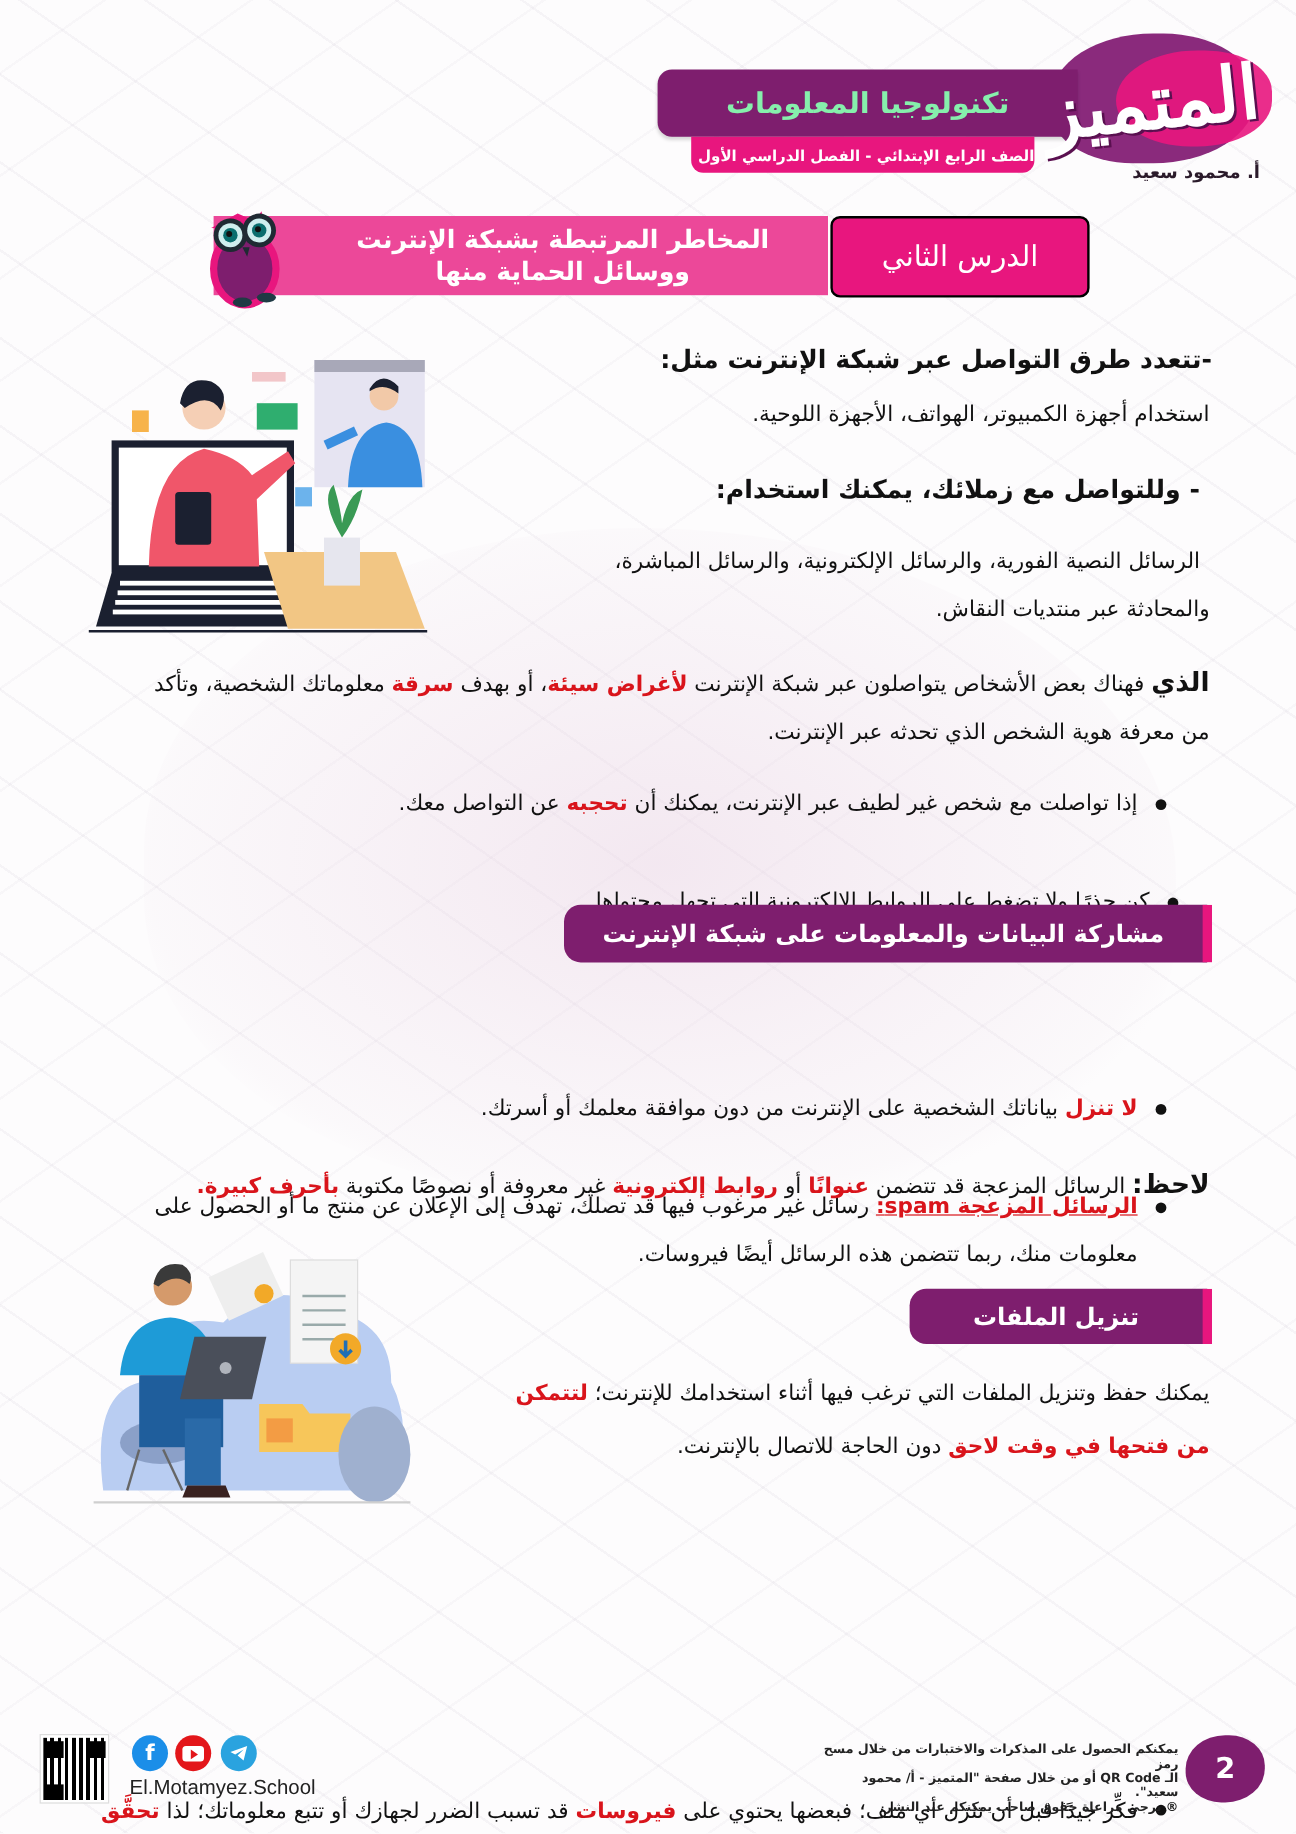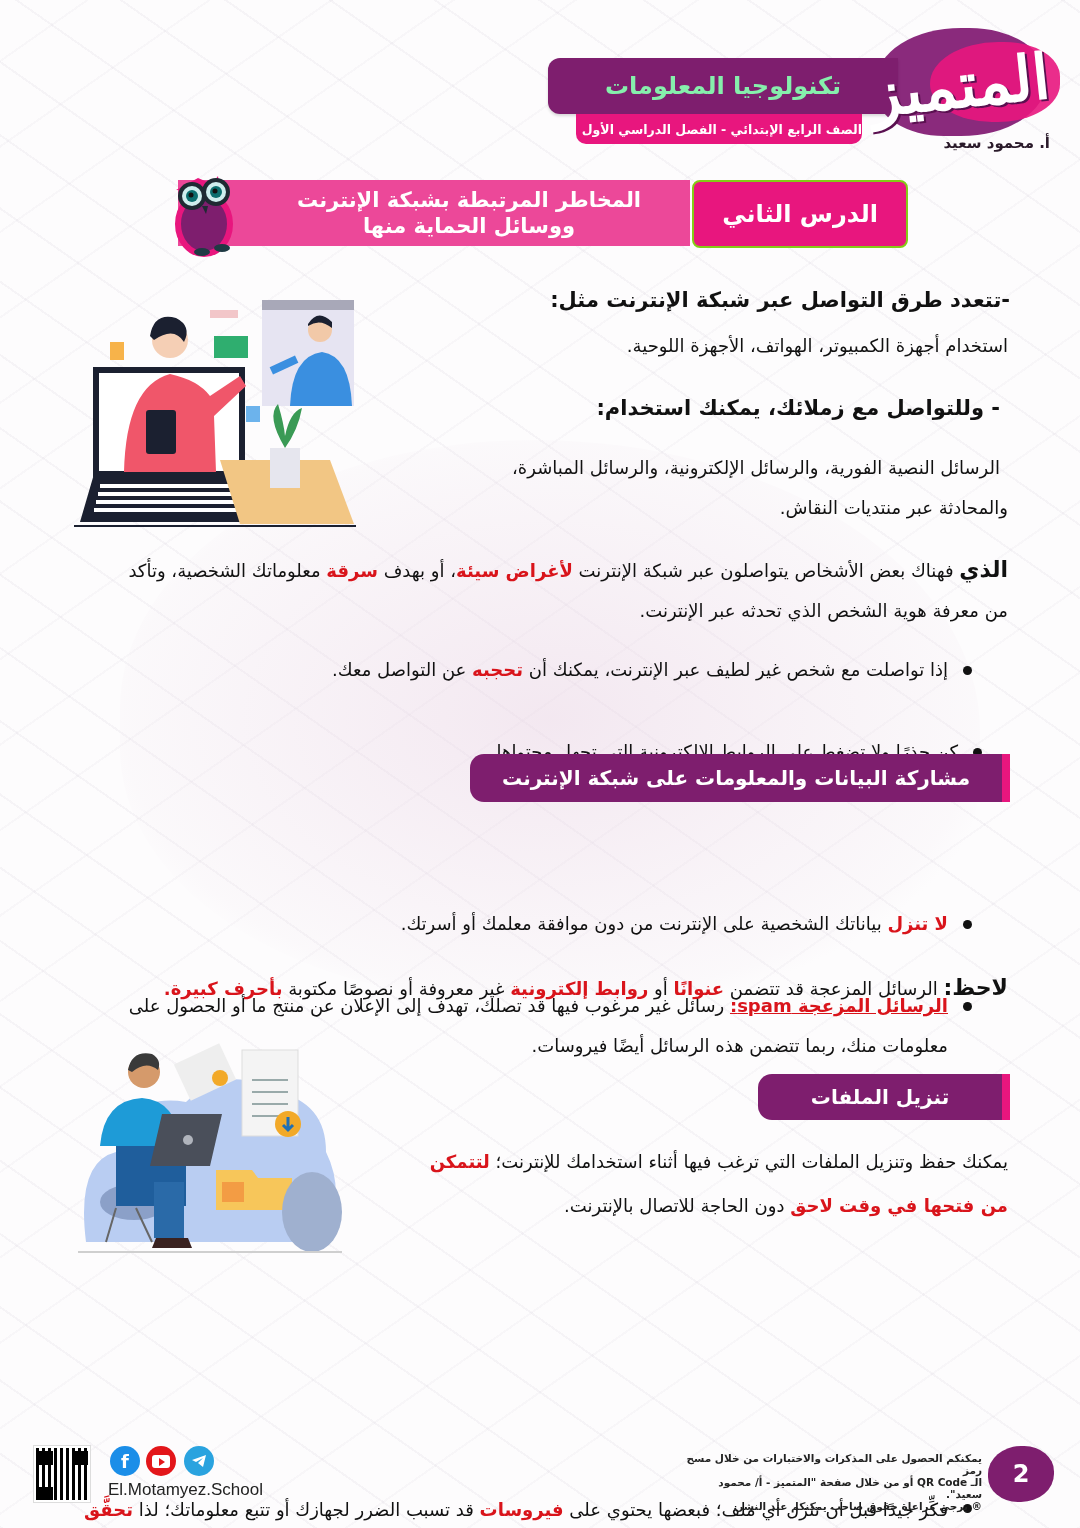--- a/index.html
+++ b/index.html
@@ -63,22 +63,22 @@
   
   .lesson-bar {
     left: 178px; top: 180px; width: 512px; height: 66px;
     background: #ec4899; color: #fff; font-weight: bold;
     font-size: 21px; line-height: 26px;
     display: flex; align-items: center; justify-content: center; text-align: center;
     direction: rtl; padding-left: 70px;
   }
   .lesson-badge {
     left: 692px; top: 180px; width: 216px; height: 68px;
-    background: #e8167e; color: #fff; font-weight: bold; font-size: 24px;
-    border-radius: 8px; border: 2px solid #84cc16;
+    background: #e8167e; color: #fff; font-weight: normal; font-size: 24px;
+    border-radius: 8px; border: 2px solid #000000;
     display: flex; align-items: center; justify-content: center;
   }
   .owl { left: 168px; top: 168px; width: 84px; height: 90px; }
 
   
   .h-bold { font-weight: bold; font-size: 21px; color: #111; }
   .p { font-size: 18px; color: #111; line-height: 40px; }
   .red { color: #d9141b; font-weight: bold; }
   .b { font-weight: bold; }
   .ul { text-decoration: underline; }

